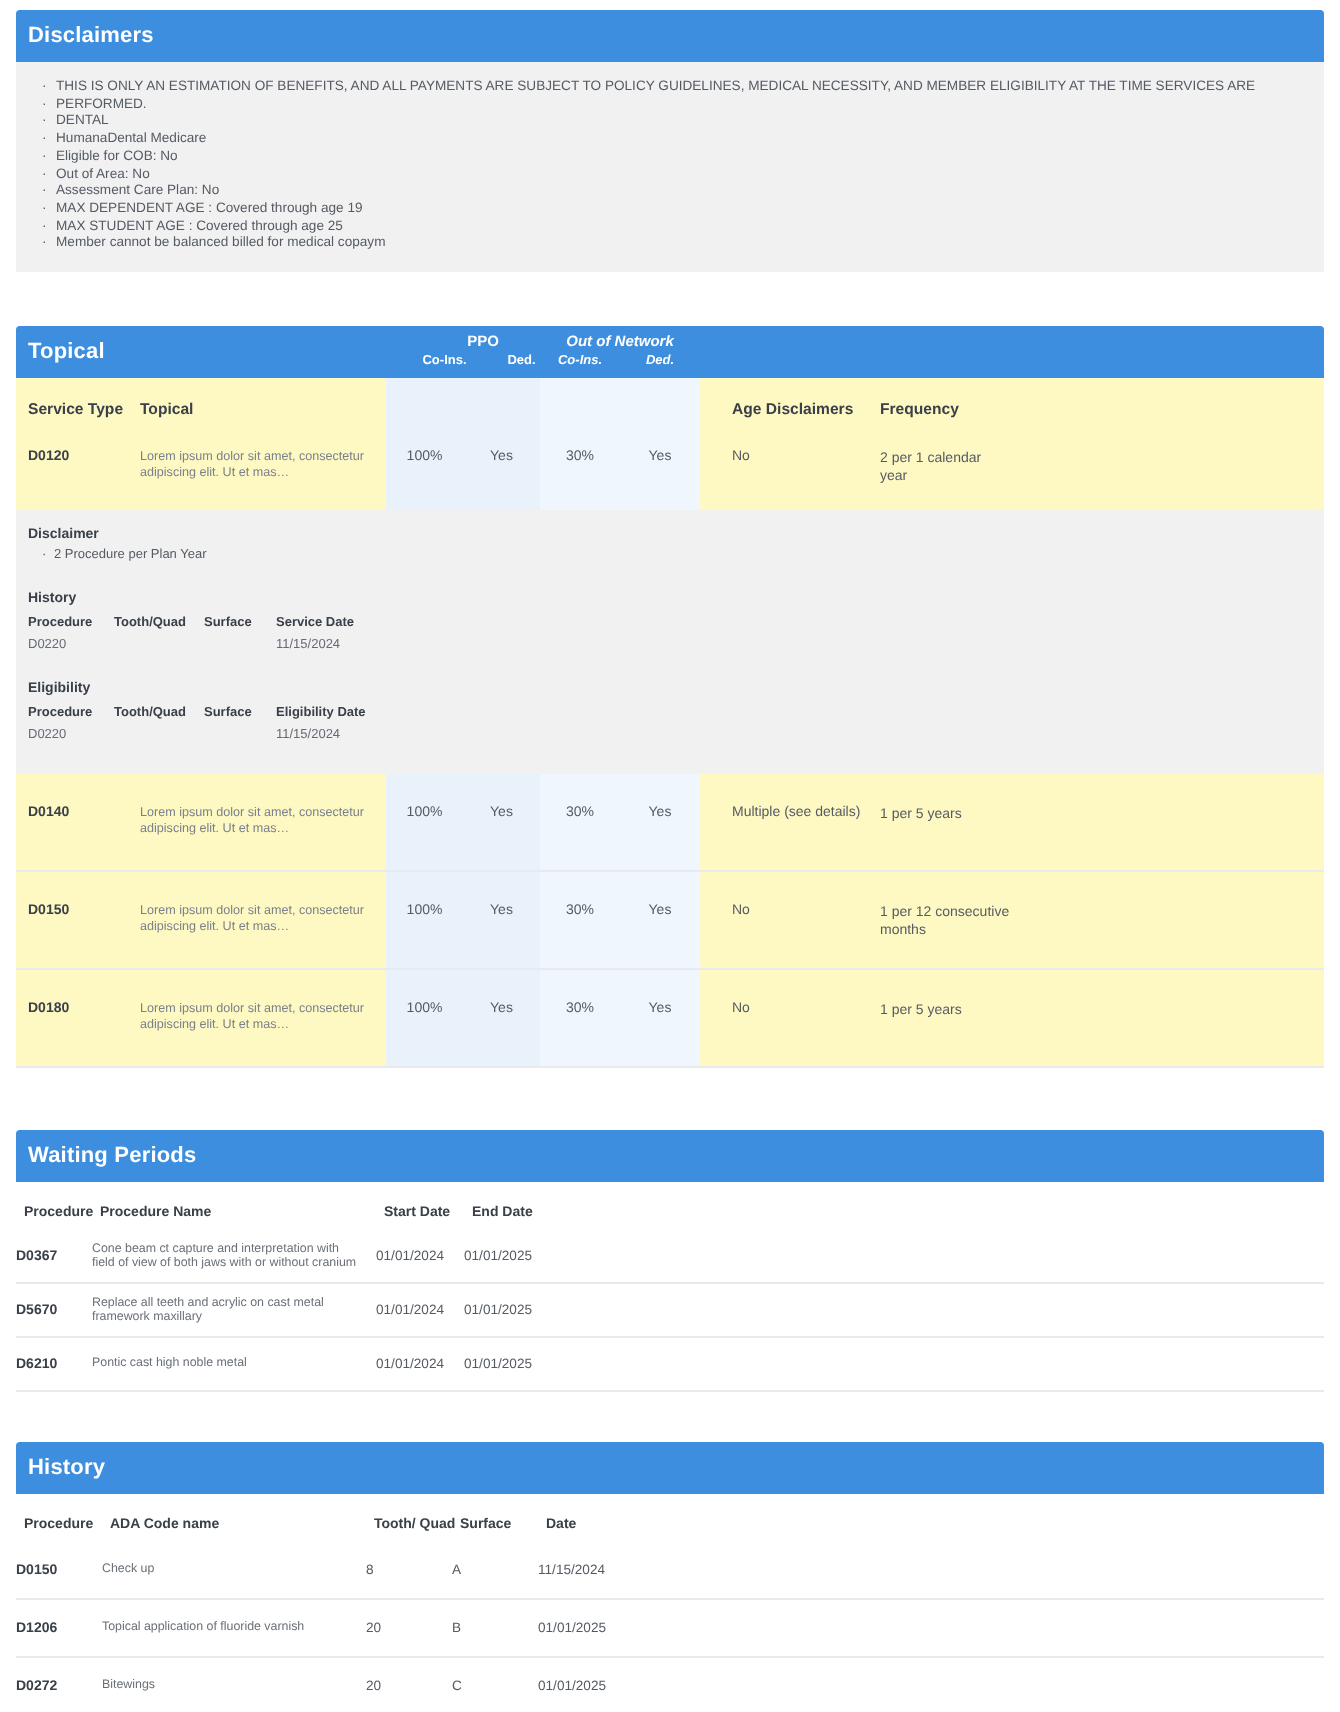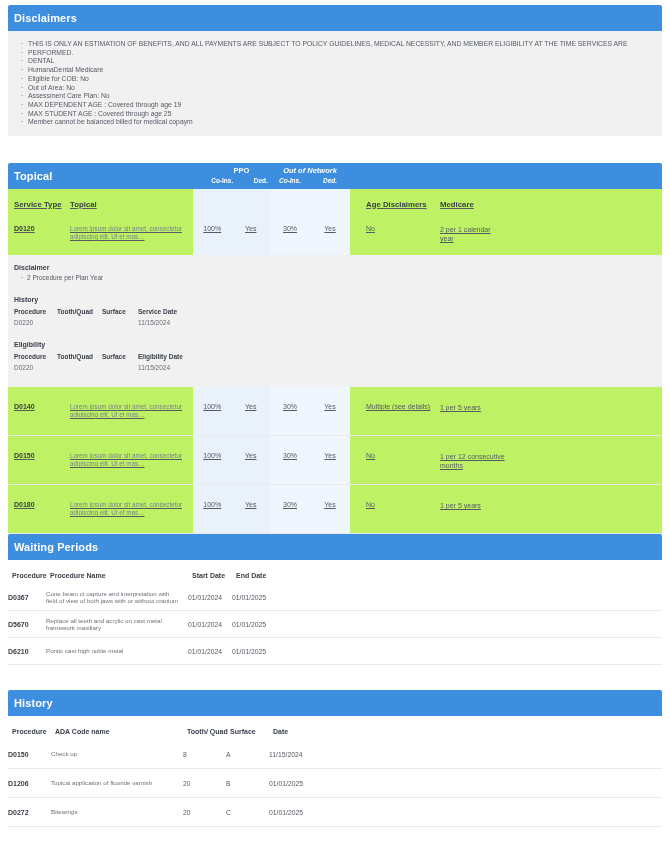--- a/index.html
+++ b/index.html
@@ -35,21 +35,21 @@
 
   
   .group { position: absolute; top: 3px; text-align: center; }
   .g-ppo { left: 195px; width: 77px; }
   .g-oon { left: 262px; width: 80px; font-style: italic; }
   .group .g1 { font-size: 7.5px; font-weight: bold; line-height: 10px; }
   .group .g2 { display: flex; font-size: 6.5px; font-weight: bold; line-height: 9px; }
   .group .g2 span { flex: 1; }
 
   
-  .ben-row { position: relative; background: #bef264; text-decoration: underline; }
+  .ben-row { position: relative; background: #fef9c3; }
   .ben-row .band { position: absolute; top: 0; bottom: 0; }
   .band-ppo { left: 185px; width: 77px; background: var(--band-ppo, #e9f1fb); }
   .band-oon { left: 262px; width: 80px; background: var(--band-oon, #eff6fd); }
   .ben-grid {
     position: relative;
     display: grid;
     grid-template-columns: 56px 123px 77px 80px 16px 74px 1fr;
     padding-left: 6px;
   }
   .ben-header-row .ben-grid { align-items: center; height: 30px; }
@@ -81,21 +81,21 @@
   .hist-grid { display: grid; grid-template-columns: 43px 132px 43px 43px auto; padding-left: 4px; }
   .t-head { padding-top: 12px; padding-bottom: 5px; }
   .t-head > div { font-size: 7px; font-weight: bold; color: #3a4049; }
   .t-row { min-height: 27px; border-bottom: 1px solid #e8eaed; padding: 5px 0; align-items: center; }
   .hist-row { min-height: 29px; }
   .tcode { font-size: 7px; font-weight: bold; color: #3a4049; }
   .tname { font-size: 6.2px; line-height: 7.5px; color: #6a7079; padding-right: 8px; }
   .tval { font-size: 6.8px; color: #555b63; }
 
   .mt-benefits { margin-top: 27px; }
-  .mt-wp { }
+  .mt-wp { margin-top: 31px; }
   .mt-hist { margin-top: 25px; }
 </style>
 </head>
 <body>
 
 <div class="page">
 
   <div class="section">
     <div class="bar">
       <span class="bar-title">Disclaimers</span>
@@ -136,21 +136,21 @@
     <div class="ben-row ben-header-row">
       <div class="band band-ppo"></div>
       <div class="band band-oon"></div>
       <div class="ben-grid">
         <div class="hcell">Service Type</div>
         <div class="hcell">Topical</div>
         <div></div>
         <div></div>
         <div></div>
         <div class="hcell">Age Disclaimers</div>
-        <div class="hcell">Medicare</div>
+        <div class="hcell">Frequency</div>
       </div>
     </div>
 
     <div class="ben-row first-row">
       <div class="band band-ppo"></div>
       <div class="band band-oon"></div>
       <div class="ben-grid">
         <div class="code">D0120</div>
         <div class="cat">Lorem ipsum dolor sit amet, consectetur adipiscing elit. Ut et mas…</div>
         <div class="pair">

